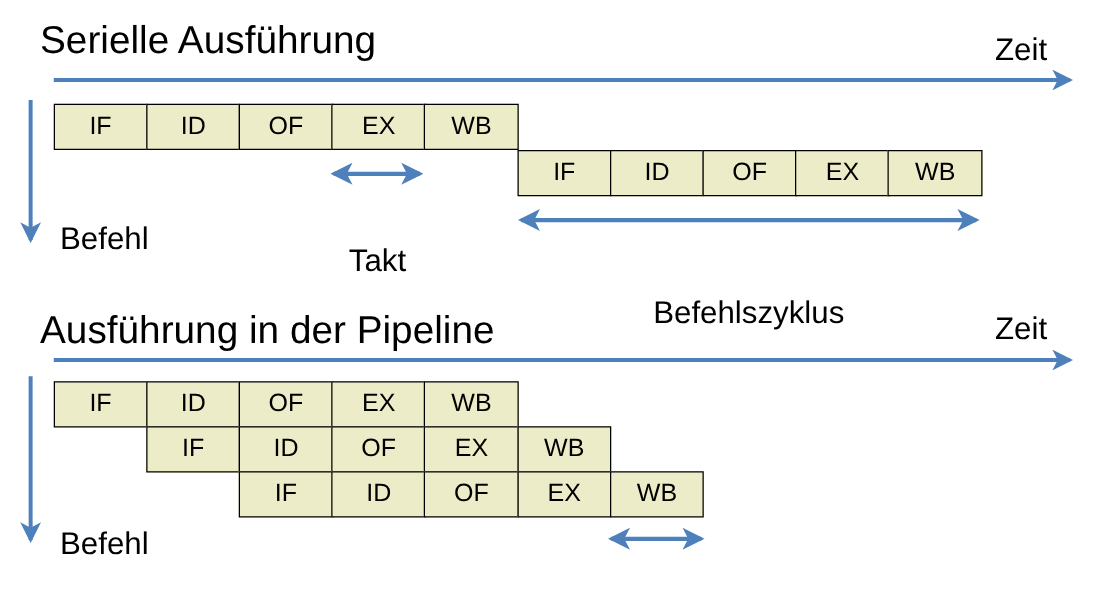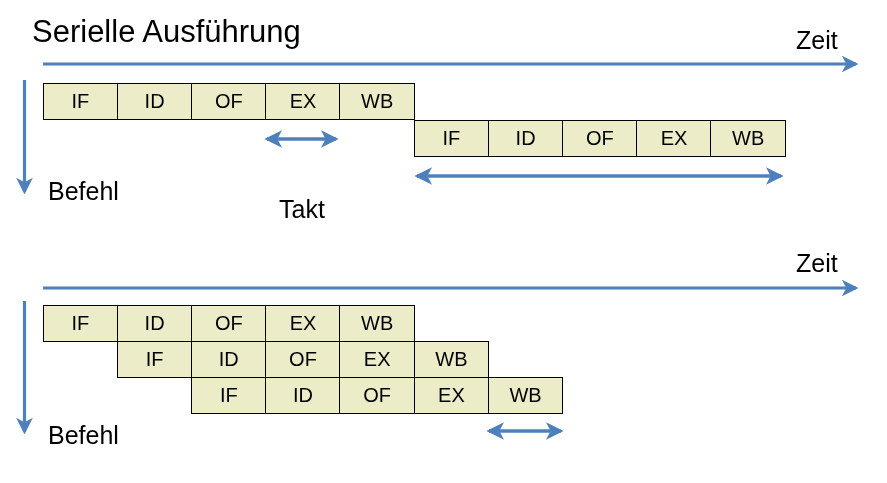--- a/index.html
+++ b/index.html
@@ -36,21 +36,23 @@
 
     <line x1="43" y1="288" x2="856" y2="288" stroke-width="3.2" marker-end="url(#ah)"></line>
     <line x1="24.5" y1="301" x2="24.5" y2="432" stroke-width="3.2" marker-end="url(#ah)"></line>
     <line x1="489" y1="431" x2="561" y2="431" stroke-width="3.4" marker-start="url(#ah)" marker-end="url(#ah)"></line>
   </svg>
 
   <div class="title" style="left:32px;top:15px;">Serielle Ausführung</div>
   <div class="lbl" style="left:796px;top:26px;">Zeit</div>
   <div class="lbl center" style="left:262px;top:150px;width:80px;">Takt</div>
   <div class="lbl" style="left:48px;top:177px;">Befehl</div>
+  <div class="lbl center" style="left:499px;top:191px;width:200px;">Befehlszyklus</div>
 
+  <div class="title" style="left:32px;top:247px;">Ausführung in der Pipeline</div>
   <div class="lbl" style="left:796px;top:249px;">Zeit</div>
   <div class="lbl" style="left:48px;top:421px;">Befehl</div>
   <div class="lbl center" style="left:487px;top:441px;width:80px;">Takt</div>
 
   <div>
       <div class="stage-box" style="left: 42.5px; top: 83px;">IF</div>
       <div class="stage-box" style="left: 116.7px; top: 83px;">ID</div>
       <div class="stage-box" style="left: 190.9px; top: 83px;">OF</div>
       <div class="stage-box" style="left: 265.1px; top: 83px;">EX</div>
       <div class="stage-box" style="left: 339.3px; top: 83px;">WB</div>

